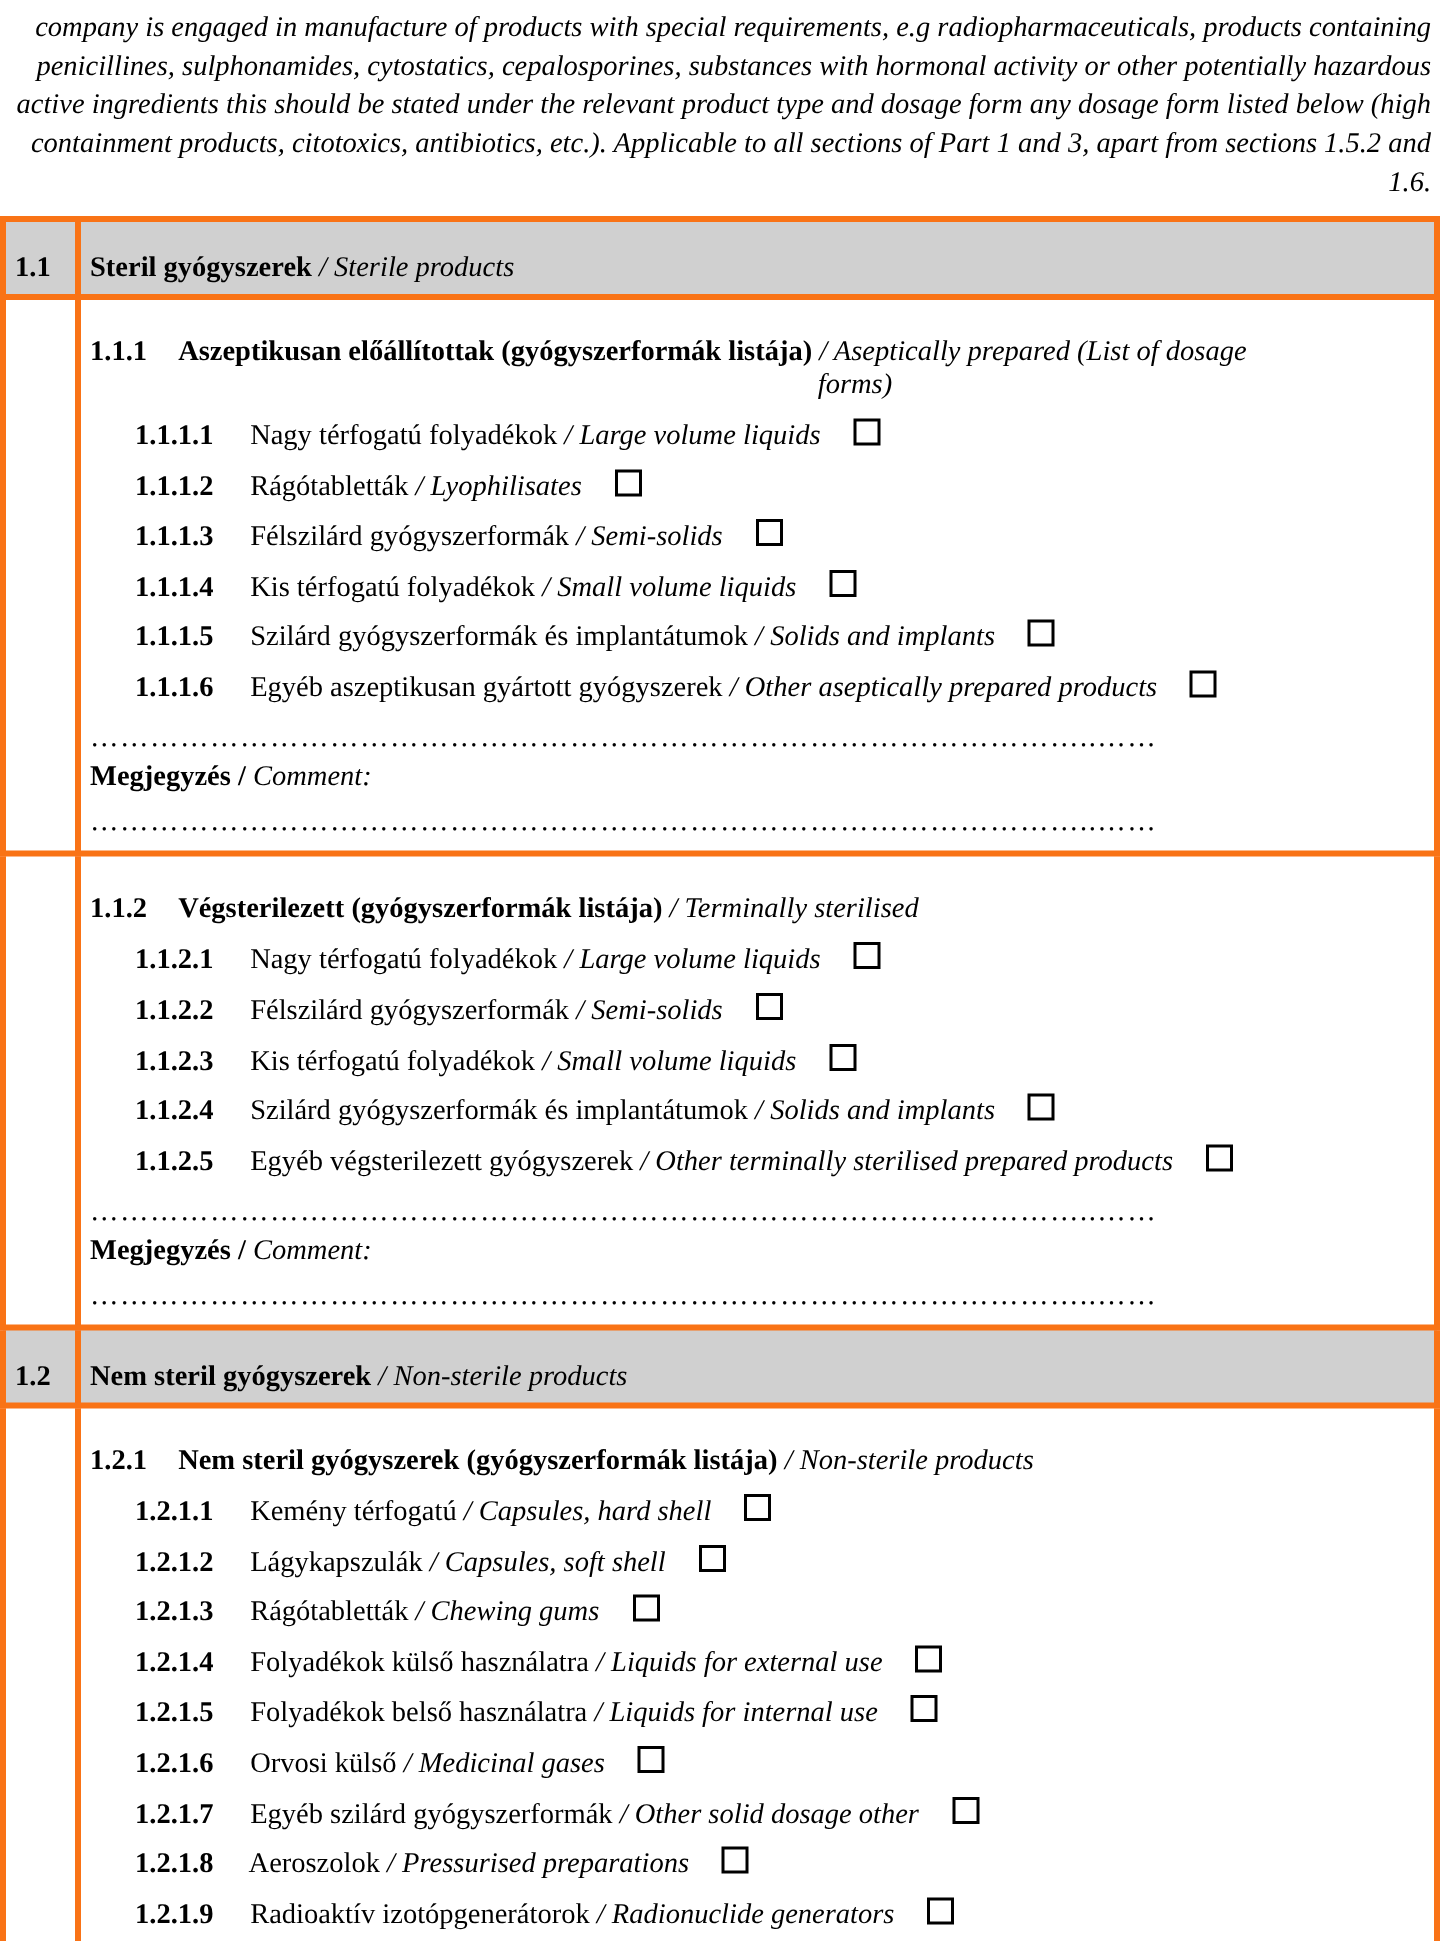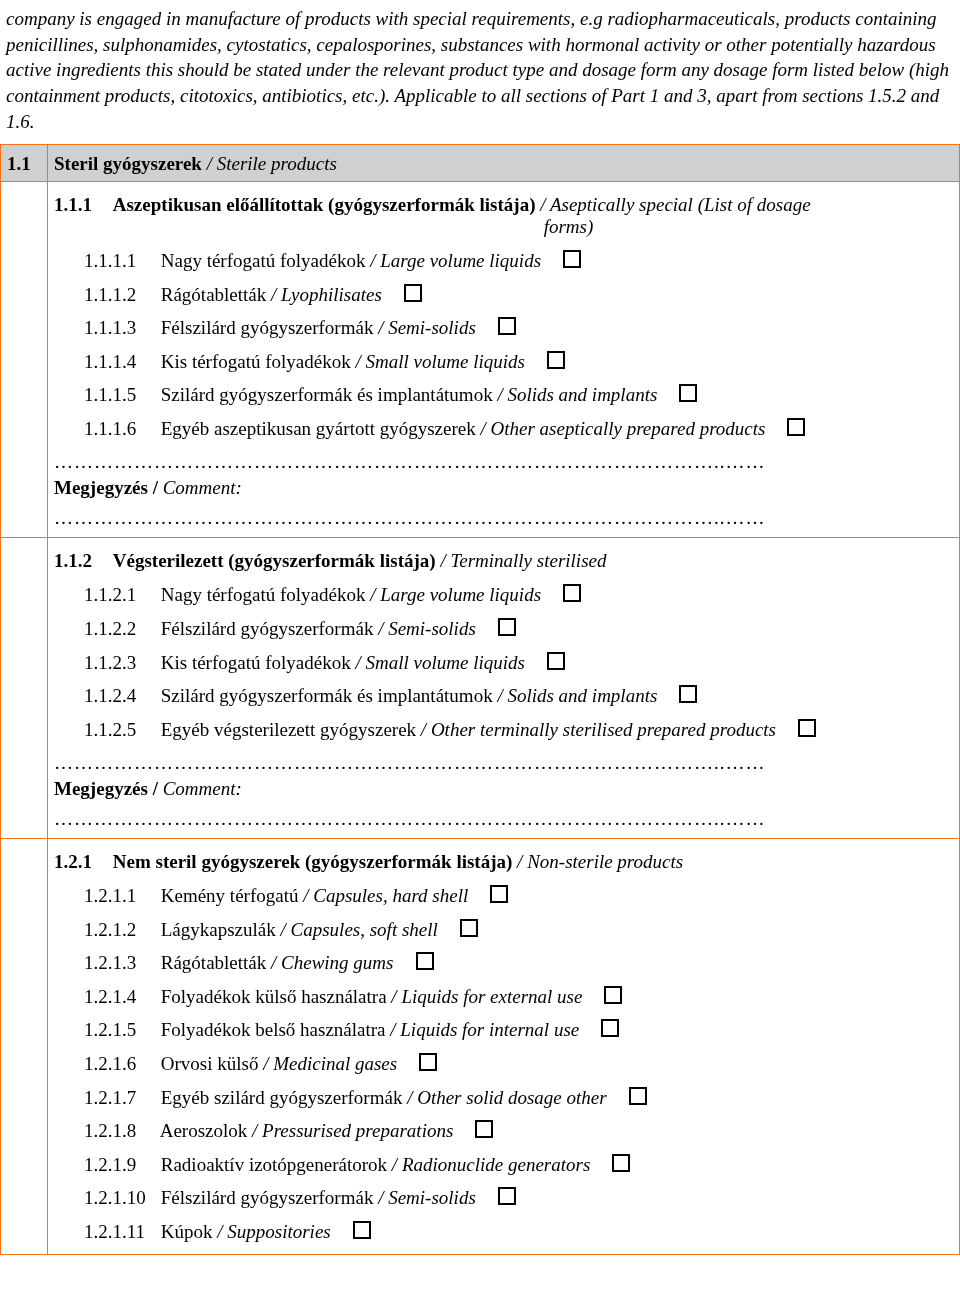--- a/index.html
+++ b/index.html
@@ -8,29 +8,30 @@
     font-family: "Times New Roman", Times, serif;
     font-size: 19px;
     color: #000;
     background: #fff;
     width: 960px;
   }
   .intro {
     font-style: italic;
     padding: 6px 6px 10px 6px;
     line-height: 1.35;
+    text-align: right;
   }
   table.doc {
     border-collapse: collapse;
     width: 100%;
   }
   table.doc td {
-    border: 1px solid #f97316;
+    border: 4px solid #f97316;
     vertical-align: top;
-    padding: 8px 6px 6px 6px;
+    padding: 20px 6px 6px 6px;
   }
   td.num {
     width: 34px;
     font-weight: bold;
     text-align: left;
   }
   tr.section-head td {
     background: #d0d0d0;
   }
   .sec-title .bold { font-weight: bold; }
@@ -38,21 +39,21 @@
   .subhead {
     padding: 4px 0 6px 0;
   }
   .subhead .num { font-weight: bold; display:inline-block; min-width:54px; }
   .subhead .bold { font-weight: bold; }
   .subhead .ital { font-style: italic; }
   .item {
     padding: 3px 0 3px 30px;
     line-height: 1.45;
   }
-  .item .inum { font-weight: normal; display:inline-block; min-width:72px; }
+  .item .inum { font-weight: bold; display:inline-block; min-width:72px; }
   .item .bold { font-weight: normal; }
   .item .ital { font-style: italic; }
   .chk {
     display: inline-block;
     width: 14px;
     height: 14px;
     border: 2px solid #000;
     margin-left: 22px;
     vertical-align: -1px;
   }
@@ -82,21 +83,21 @@
     </td>
   </tr>
 
   <tr>
     <td class="num"></td>
     <td>
       <div class="subhead">
         <span class="num">1.1.1</span>
         <span class="bold">Aszeptikusan előállítottak (gyógyszerformák listája)</span>
         <span class="ital"> / </span>
-        <span class="ital">Aseptically special (List of dosage</span>
+        <span class="ital">Aseptically prepared (List of dosage</span>
         <span class="cont-ital">forms)</span>
       </div>
       <div id="items-111">
             <div class="item"><span class="inum">1.1.1.1</span><span class="bold"> Nagy térfogatú folyadékok</span><span class="ital"> / </span><span class="ital">Large volume liquids</span><span class="chk"></span></div>
             <div class="item"><span class="inum">1.1.1.2</span><span class="bold"> Rágótabletták</span><span class="ital"> / </span><span class="ital">Lyophilisates</span><span class="chk"></span></div>
             <div class="item"><span class="inum">1.1.1.3</span><span class="bold"> Félszilárd gyógyszerformák</span><span class="ital"> / </span><span class="ital">Semi-solids</span><span class="chk"></span></div>
             <div class="item"><span class="inum">1.1.1.4</span><span class="bold"> Kis térfogatú folyadékok</span><span class="ital"> / </span><span class="ital">Small volume liquids</span><span class="chk"></span></div>
             <div class="item"><span class="inum">1.1.1.5</span><span class="bold"> Szilárd gyógyszerformák és implantátumok</span><span class="ital"> / </span><span class="ital">Solids and implants</span><span class="chk"></span></div>
             <div class="item"><span class="inum">1.1.1.6</span><span class="bold"> Egyéb aszeptikusan gyártott gyógyszerek</span><span class="ital"> / </span><span class="ital">Other aseptically prepared products</span><span class="chk"></span></div>
           </div>
@@ -126,20 +127,26 @@
           </div>
       <div class="dots">………………………………………………………………………………………..……</div>
       <div class="comment-line">
         <span class="bold">Megjegyzés</span><span class="bold"> / </span><span class="ital">Comment:</span>
       </div>
       <div class="dots">………………………………………………………………………………………..……</div>
     </td>
   </tr>
 
 
+  <tr class="section-head">
+    <td class="num">1.2</td>
+    <td class="sec-title">
+      <span class="bold">Nem steril gyógyszerek</span><span class="ital"> / </span><span class="ital">Non-sterile products</span>
+    </td>
+  </tr>
 
   <tr>
     <td class="num"></td>
     <td>
       <div class="subhead">
         <span class="num">1.2.1</span>
         <span class="bold">Nem steril gyógyszerek (gyógyszerformák listája)</span>
         <span class="ital"> / </span>
         <span class="ital">Non-sterile products</span>
       </div>

